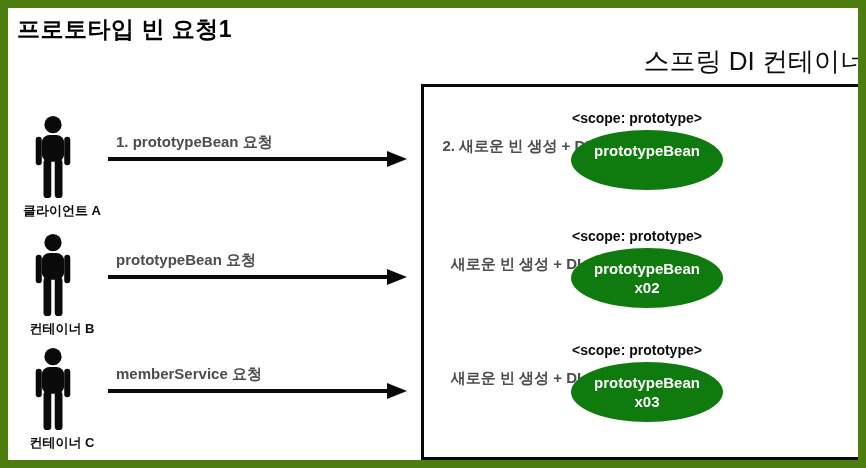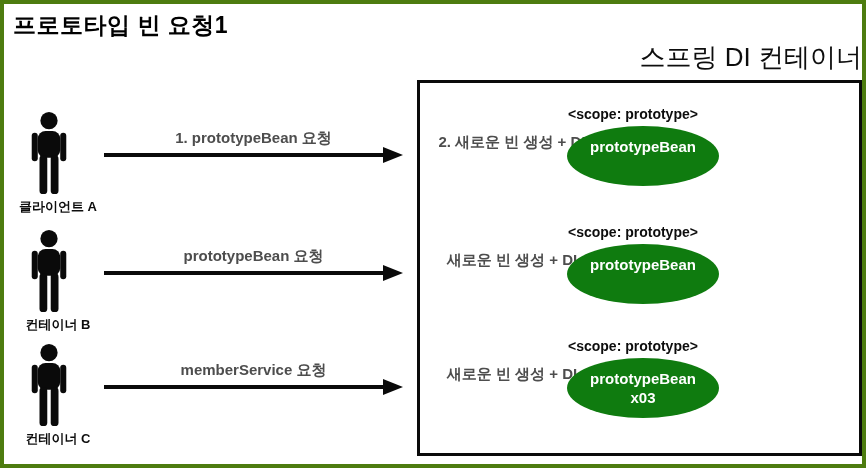--- a/index.html
+++ b/index.html
@@ -1,21 +1,21 @@
 <!DOCTYPE html>
 <html style="--bean-fill: #0f7b0f; --bean-text: #ffffff; --label-gray: #4d4d4d;"><head>
 <meta charset="utf-8">
 <style>
   * { margin:0; padding:0; box-sizing:border-box; }
   html,body { background:#ffffff; }
   body { font-family:"Liberation Sans","DejaVu Sans",sans-serif; }
 
   .canvas {
     position:relative; width:866px; height:468px;
-    background:#ffffff; border:4px solid #4d7c0f; overflow:hidden;text-decoration:underline;
+    background:#ffffff; border:8px solid #4d7c0f; overflow:hidden;text-decoration:underline;
   }
 
   .page-title {
     position:absolute; left:9px; top:6px;
     font-size:23px; font-weight:bold; color:#000000;
     letter-spacing:0.5px;
   }
 
   .di-box {
     position:absolute; left:413px; top:76px; width:445px; height:376px;
@@ -45,22 +45,22 @@
     background:#0a0a0a;
   }
   .arrow .head {
     position:absolute; right:0; top:0; width:0; height:0;
     border-left:20px solid #0a0a0a;
     border-top:8px solid transparent;
     border-bottom:8px solid transparent;
   }
 
   .arrow-label {
-    position:absolute; left:100px; top:-26px; width:299px;
-    text-align:center; font-size:15px; font-weight:bold;
+    position:absolute; left:108px; top:-26px; width:299px;
+    text-align:left; font-size:15px; font-weight:bold;
     color:var(--label-gray,#4d4d4d); white-space:nowrap;
   }
 
   .action-label {
     position:absolute; left:420px; top:-22px; width:176px;
     text-align:center; font-size:15px; font-weight:bold;
     color:var(--label-gray,#4d4d4d); white-space:nowrap;
   }
 
   .scope-label {
@@ -122,20 +122,21 @@
     <div class="client-label">컨테이너 B</div>
     <div class="arrow-label">prototypeBean 요청</div>
     <div class="arrow">
       <div class="shaft"></div>
       <div class="head"></div>
     </div>
     <div class="action-label">새로운 빈 생성 + DI</div>
     <div class="scope-label">&lt;scope: prototype&gt;</div>
     <div class="bean">
       <div>prototypeBean</div>
+      <div>x02</div>
     </div>
   </div>
 
   <div class="row r3">
     <svg class="person" viewBox="0 0 44 96" xmlns="http://www.w3.org/2000/svg">
       <circle cx="22" cy="10" r="10" fill="#0a0a0a"></circle>
       <rect x="9" y="22" width="26" height="31" rx="9" fill="#0a0a0a"></rect>
       <rect x="2" y="24" width="7" height="33" rx="3.5" fill="#0a0a0a"></rect>
       <rect x="35" y="24" width="7" height="33" rx="3.5" fill="#0a0a0a"></rect>
       <rect x="11" y="50" width="9" height="45" rx="4" fill="#0a0a0a"></rect>

